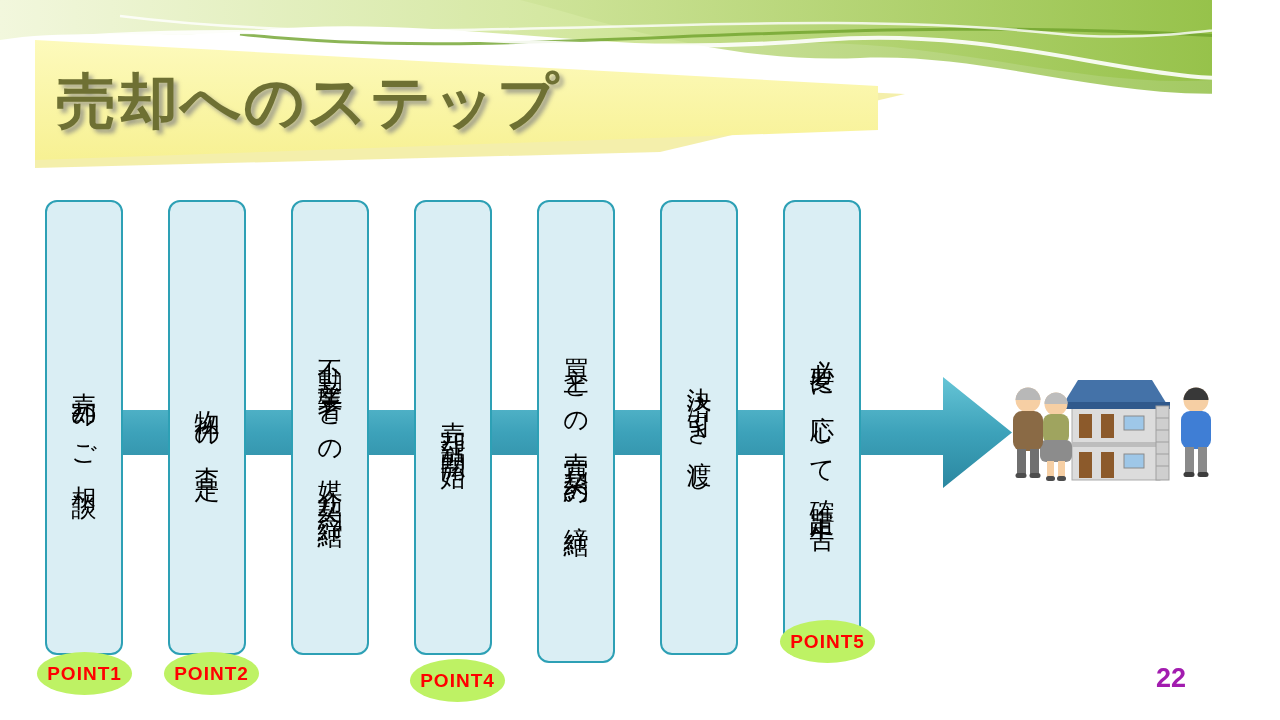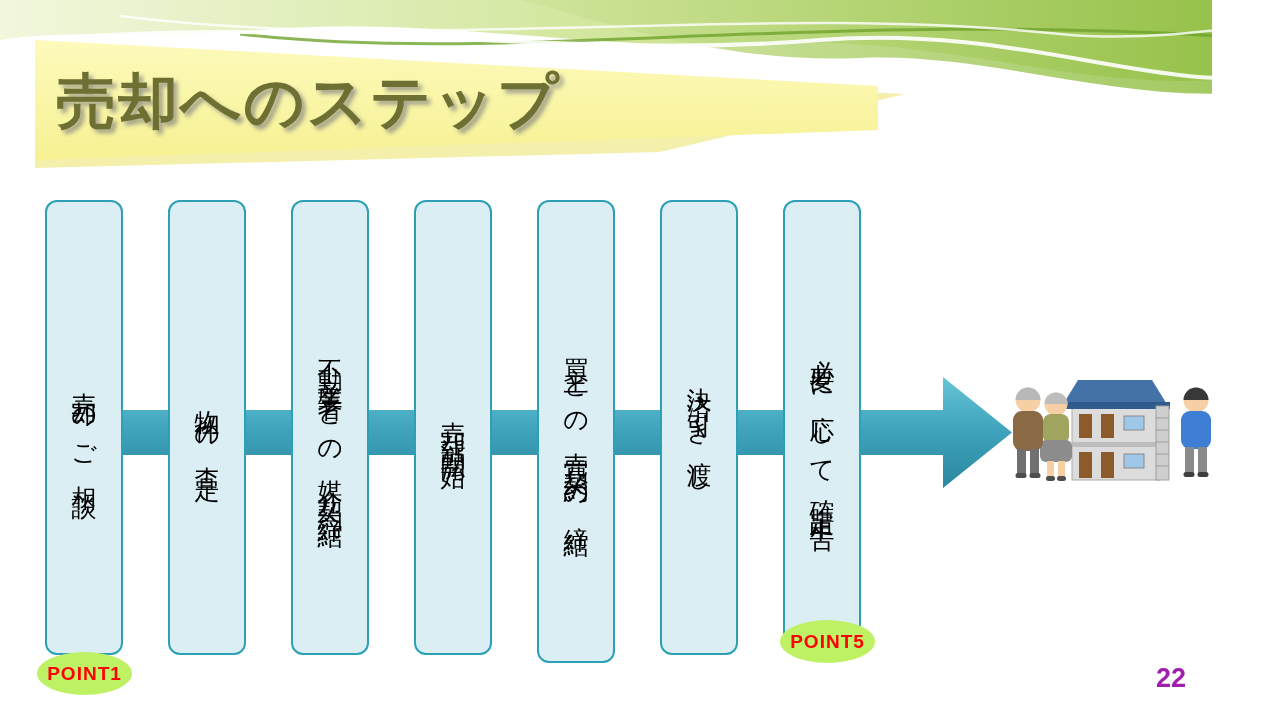--- a/index.html
+++ b/index.html
@@ -104,20 +104,22 @@
     <span class="step-label">買主との売買契約の締結</span>
   </div>
   <div class="step s6">
     <span class="step-label">決済・引き渡し</span>
   </div>
   <div class="step s7">
     <span class="step-label">必要に応じて確定申告</span>
   </div>
 
   <div class="badge b1">POINT1</div>
+  <div class="badge b2">POINT2</div>
+  <div class="badge b4">POINT4</div>
   <div class="badge b5">POINT5</div>
 
   <svg class="illustration" width="260" height="140" viewBox="0 0 260 140">
 
     <g>
       <rect x="64" y="44" width="88" height="74" fill="#dcdcdc" stroke="#ababab" stroke-width="1"></rect>
       <polygon points="54,44 160,44 144,18 70,18" fill="#4472a8"></polygon>
       <rect x="52" y="40" width="110" height="7" fill="#30598c"></rect>
       <rect x="64" y="80" width="88" height="5" fill="#bdbdbd"></rect>
       <rect x="71" y="52" width="13" height="24" fill="#8c5a2b"></rect>

